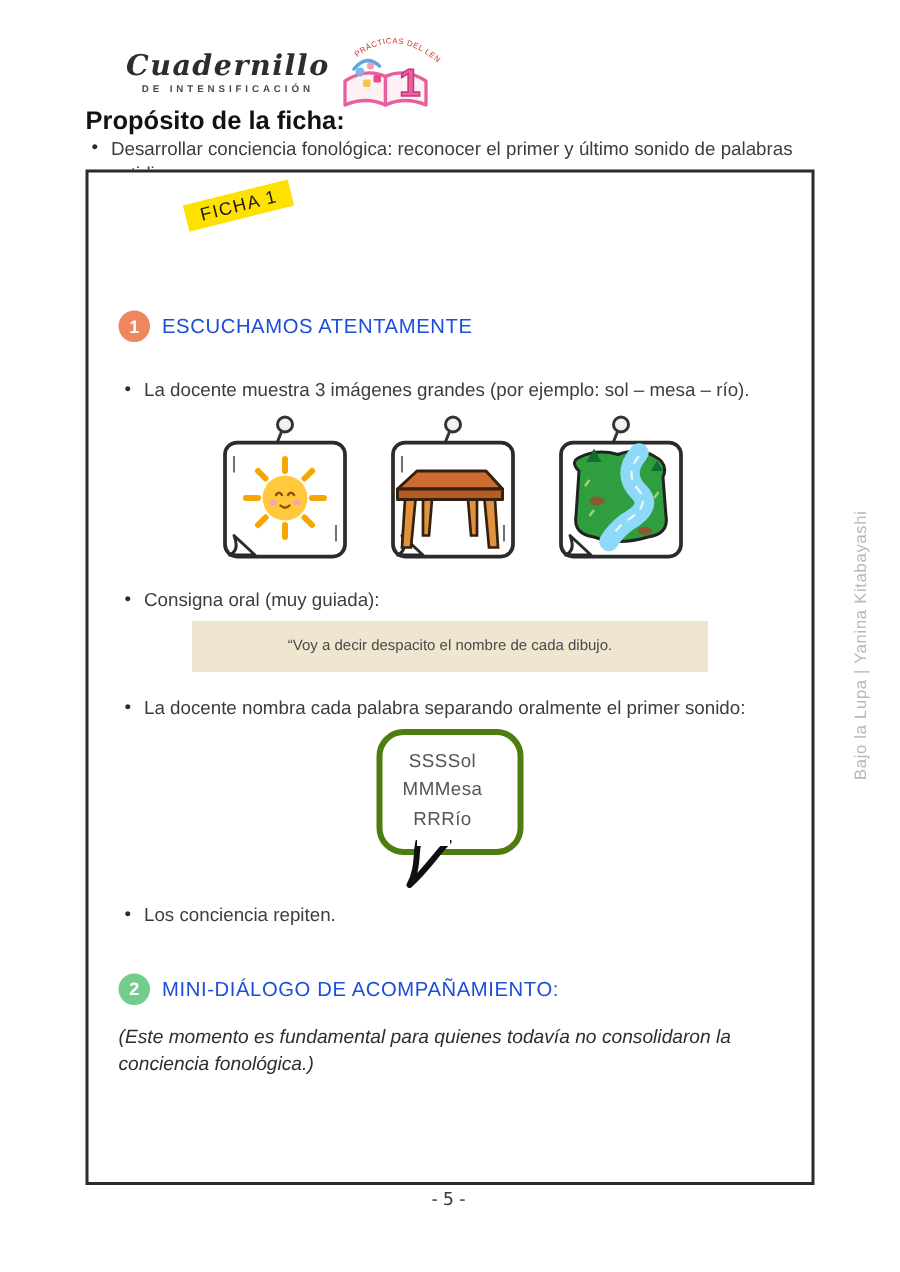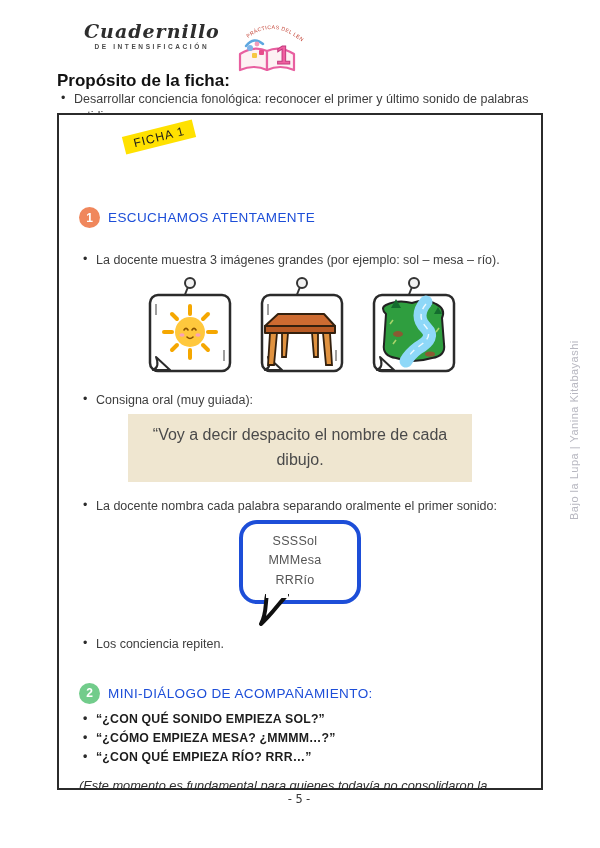--- a/index.html
+++ b/index.html
@@ -6,21 +6,21 @@
   html,body { width:600px; height:848px; }
   body {
     position:relative;
     background:#ffffff;
     font-family:"Liberation Sans", sans-serif;
     color:#3d3d3d;
     overflow:hidden;
   }
 
   
-  .brand { position:absolute; left:84px; top:20px; display:flex; gap:10px; }
+  .brand { position:absolute; left:84px; top:20px; display:flex; align-items:center; }
   .brand-text { text-align:center; }
   .brand-script {
     font-family:"DejaVu Serif", serif;
     font-style:italic; font-weight:bold;
     font-size:19px; color:#2d2d2d; letter-spacing:1px;
   }
   .brand-sub { font-size:6.5px; letter-spacing:2.6px; color:#4a4a4a; margin-top:1px; font-weight:bold; }
   .logo-svg { display:block; }
 
   
@@ -59,29 +59,29 @@
 
   .sec1-header { margin-top:40px; }
   .b1 { margin-top:24px; }
 
   .cards-row { margin-top:5px; display:flex; justify-content:center; gap:16px; }
 
   .b2 { margin-top:12px; }
   .quote-box {
     margin:6px auto 0 auto; width:344px;
     background:#EFE6D0; padding:9px 12px;
-    text-align:center; font-size:16px; line-height:1.55; color:#4a4a4a;
+    text-align:center; font-size:10px; line-height:1.55; color:#4a4a4a;
   }
 
   .b3 { margin-top:16px; }
 
   .bubble-wrap { margin-top:6px; display:flex; justify-content:center; }
   .bubble {
-    position:relative; width:122px;
-    border:4px solid #1d4ed8; border-radius:18px;
+    position:relative; width:98px;
+    border:4px solid #4d7c0f; border-radius:18px;
     padding:8px 10px 10px 0; background:#fff; text-align:center;
   }
   .bubble-line { font-size:12.5px; line-height:1.55; color:#555; letter-spacing:.3px; }
   .bubble-tail { position:absolute; left:14px; bottom:-26px; }
 
   .b4 { margin-top:32px; }
 
   .sec2-header { margin-top:30px; }
   .sec2-list { margin-top:7px; }
   .sec2-list .li { font-weight:bold; color:#1c1c1c; font-size:12.3px; margin-top:3px; letter-spacing:.2px; }
@@ -229,23 +229,18 @@
     </div>
   </div>
 
   <div class="li b4">Los conciencia repiten.</div>
 
   <div class="sec-header sec2-header">
     <span class="sec-num green">2</span>
     <span class="sec-title">MINI-DIÁLOGO DE ACOMPAÑAMIENTO:</span>
   </div>
 
-  <div class="sec2-list">
-    <div class="li">“¿CON QUÉ SONIDO EMPIEZA SOL?”</div>
-    <div class="li">“¿CÓMO EMPIEZA MESA? ¿MMMM…?”</div>
-    <div class="li">“¿CON QUÉ EMPIEZA RÍO? RRR…”</div>
-  </div>
 
   <div class="note">(Este momento es fundamental para quienes todavía no consolidaron la conciencia fonológica.)</div>
 </div>
 
 <div class="page-num">-5-</div>
 <div class="credit">Bajo la Lupa | Yanina Kitabayashi</div>
 
 </body></html>

